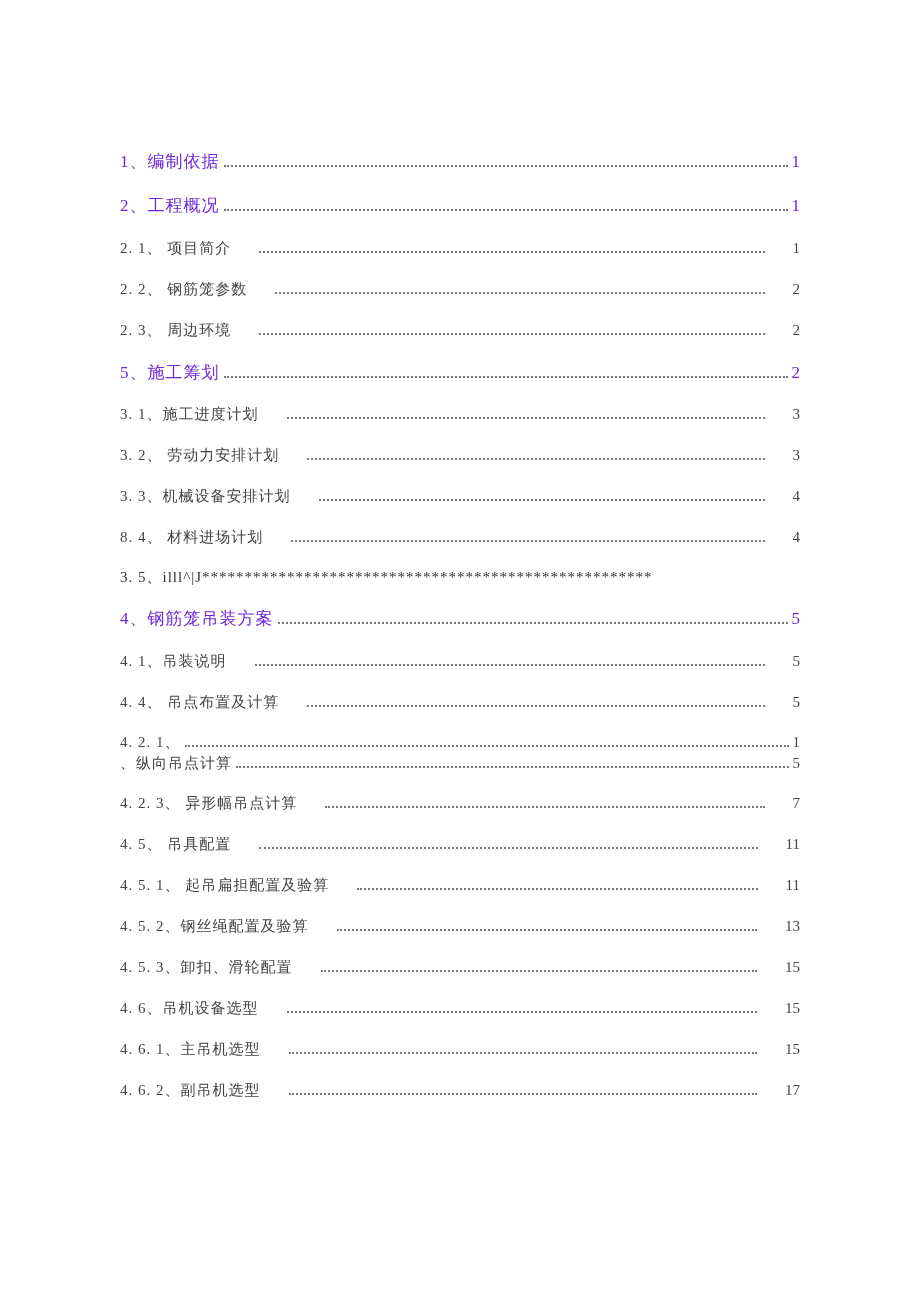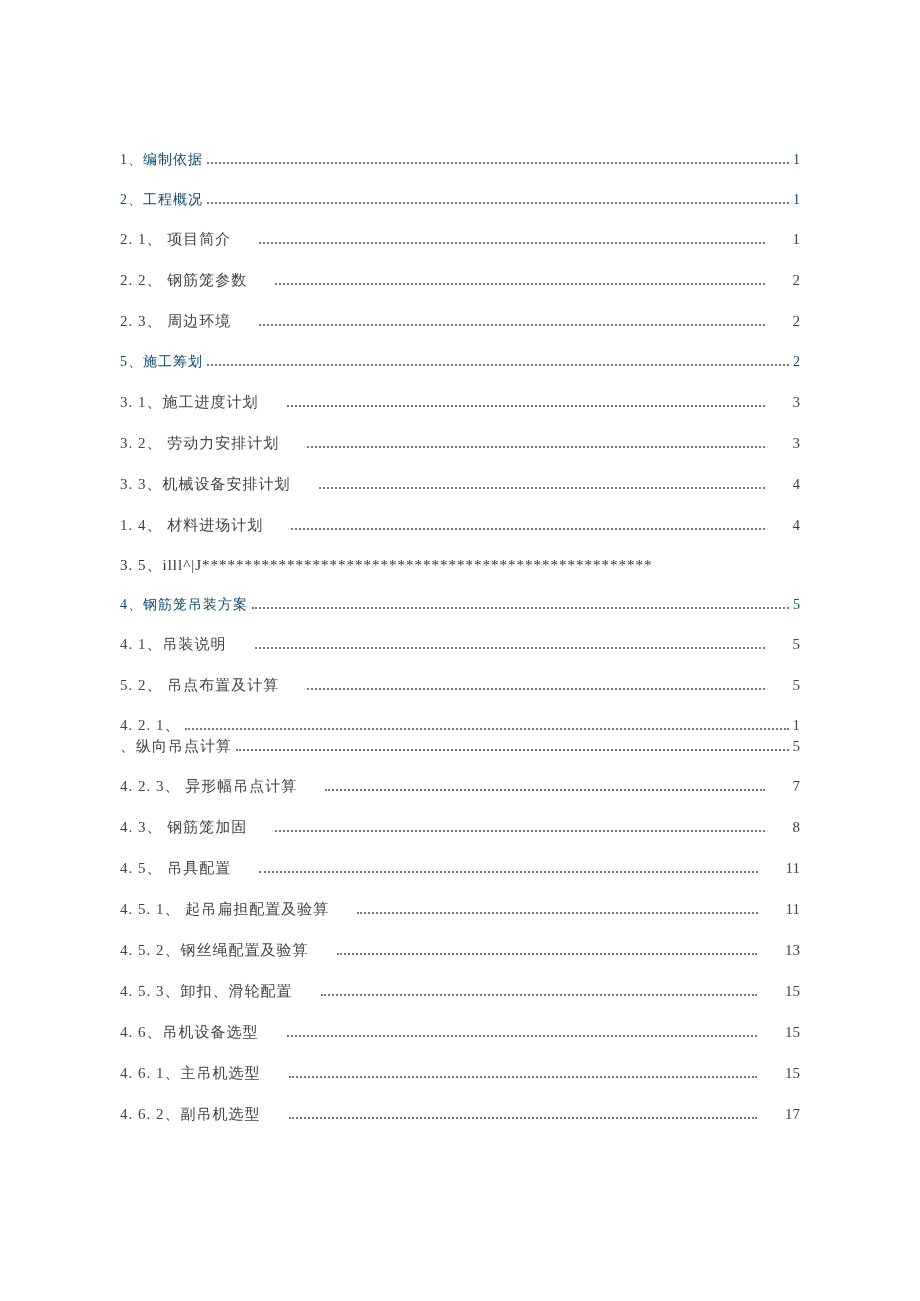--- a/index.html
+++ b/index.html
@@ -12,22 +12,22 @@
       color: #333;
     }
     .toc-entry {
       display: flex;
       align-items: baseline;
       margin-bottom: 20px;
       font-size: 15px;
       line-height: 1.4;
     }
     .toc-entry.level1 {
-      font-size: 14px;
-      color: #0c4a6e;
+      font-size: 17px;
+      color: #6d28d9;
     }
     .toc-entry.level2,
     .toc-entry.level3 {
       font-size: 15px;
       color: #444;
       gap: 24px;
     }
     .toc-label {
       white-space: nowrap;
       letter-spacing: 1px;
@@ -106,61 +106,56 @@
       <span class="toc-label">3. 2、 劳动力安排计划</span>
       <span class="toc-dots"></span>
       <span class="toc-page">3</span>
     </div>
     <div class="toc-entry level2">
       <span class="toc-label">3. 3、机械设备安排计划</span>
       <span class="toc-dots"></span>
       <span class="toc-page">4</span>
     </div>
     <div class="toc-entry level2">
-      <span class="toc-label">1. 4、 材料进场计划</span>
+      <span class="toc-label">8. 4、 材料进场计划</span>
       <span class="toc-dots"></span>
       <span class="toc-page">4</span>
     </div>
     <div class="toc-special">3. 5、illl^|J*****************************************************</div>
     <div class="toc-entry level1">
       <span class="toc-label">4、钢筋笼吊装方案</span>
       <span class="toc-dots"></span>
       <span class="toc-page">5</span>
     </div>
     <div class="toc-entry level2">
       <span class="toc-label">4. 1、吊装说明</span>
       <span class="toc-dots"></span>
       <span class="toc-page">5</span>
     </div>
     <div class="toc-entry level2">
-      <span class="toc-label">5. 2、 吊点布置及计算</span>
+      <span class="toc-label">4. 4、 吊点布置及计算</span>
       <span class="toc-dots"></span>
       <span class="toc-page">5</span>
     </div>
     <div class="toc-multiline">
       <div class="subline">
         <span class="toc-label">4. 2. 1、</span>
         <span class="toc-dots"></span>
         <span class="toc-page">1</span>
       </div>
       <div class="subline">
         <span class="toc-label">、纵向吊点计算</span>
         <span class="toc-dots"></span>
         <span class="toc-page">5</span>
       </div>
     </div>
     <div class="toc-entry level3">
       <span class="toc-label">4. 2. 3、 异形幅吊点计算</span>
       <span class="toc-dots"></span>
       <span class="toc-page">7</span>
-    </div>
-    <div class="toc-entry level2">
-      <span class="toc-label">4. 3、 钢筋笼加固</span>
-      <span class="toc-dots"></span>
-      <span class="toc-page">8</span>
     </div>
     <div class="toc-entry level2">
       <span class="toc-label">4. 5、 吊具配置</span>
       <span class="toc-dots"></span>
       <span class="toc-page">11</span>
     </div>
     <div class="toc-entry level3">
       <span class="toc-label">4. 5. 1、 起吊扁担配置及验算</span>
       <span class="toc-dots"></span>
       <span class="toc-page">11</span>

